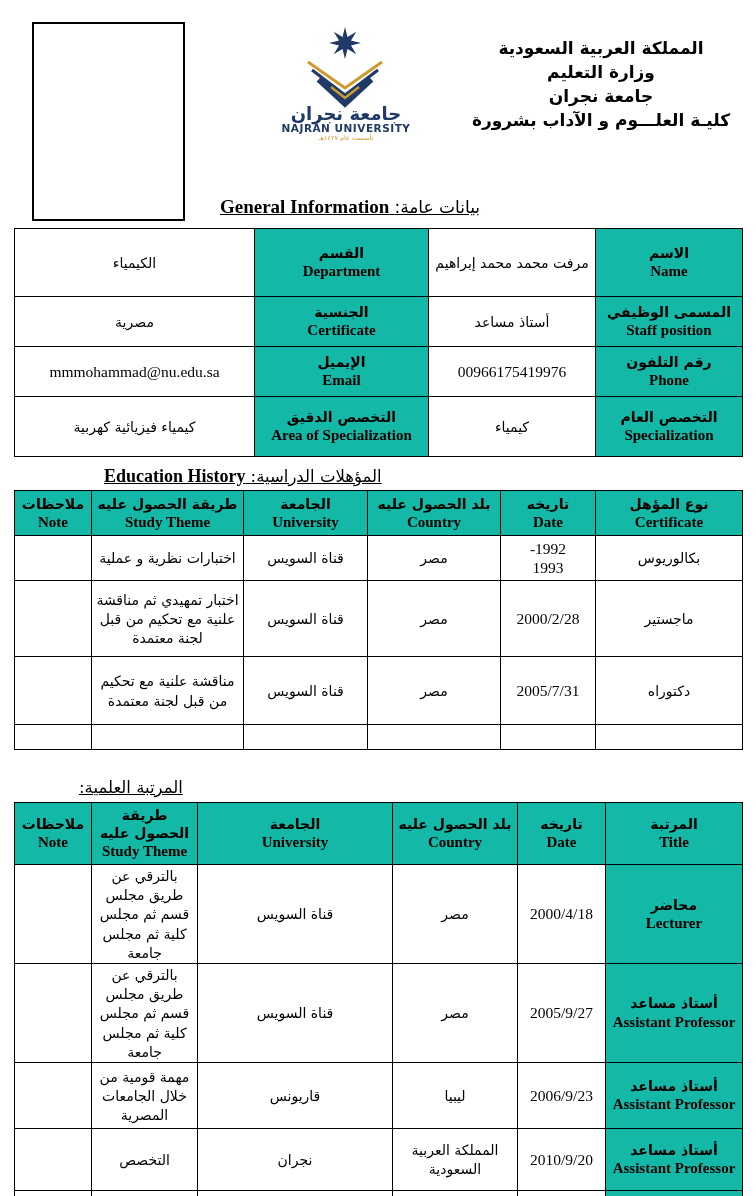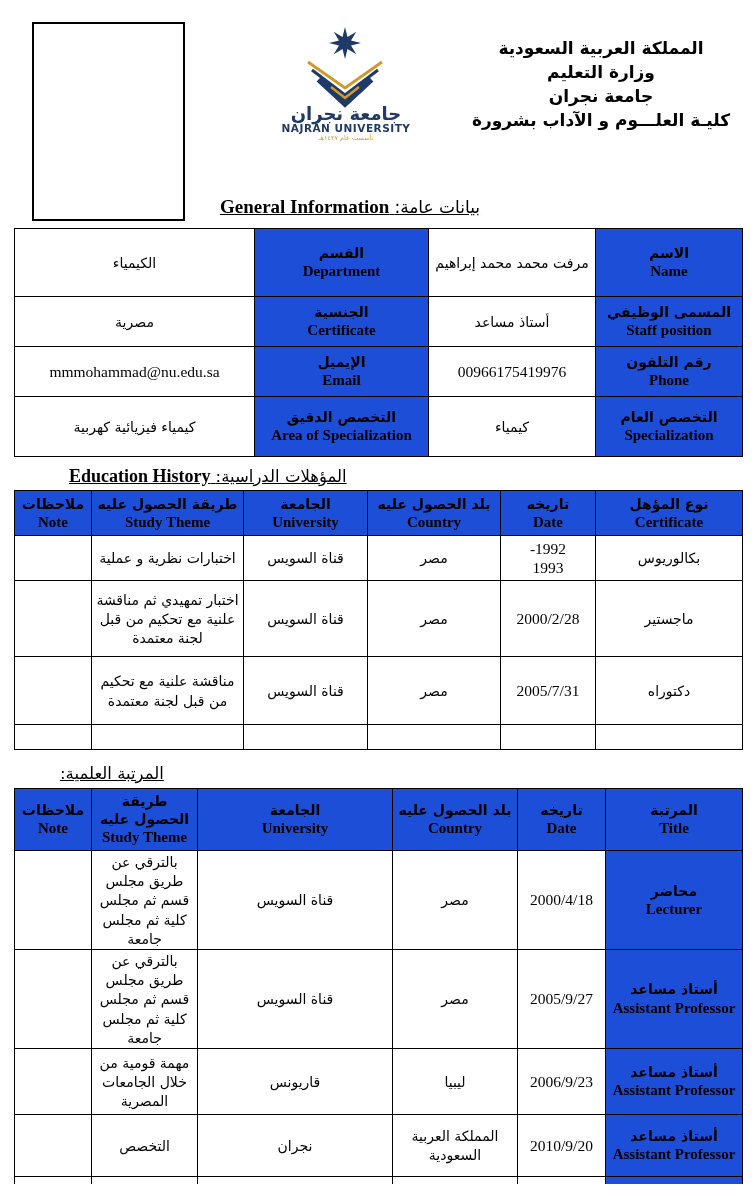--- a/index.html
+++ b/index.html
@@ -17,30 +17,30 @@
               text-align:center; direction:rtl; font-weight:bold;
               font-size:17px; line-height:1.42; }
   .form-title { position:absolute; left:205px; top:150px; width:330px;
                 text-align:center; direction:rtl; font-size:19px; color:#1a1a1a; }
   .sec-general { position:absolute; left:165px; top:196px; width:370px;
                  text-align:center; direction:rtl; text-decoration:underline; }
   .ar-head { font-size:17px; }
   .en-head { font-family:"Liberation Serif", serif; font-weight:bold; font-size:19px; }
   
   .sec-line { direction:rtl; text-align:left; text-decoration:underline; height:22px; }
-  .sec-line.edu { padding-left:69px; margin-top:0px; }
-  .sec-line.rank { padding-left:60px; margin-top:14px; margin-bottom:2px; }
+  .sec-line.edu { padding-left:104px; margin-top:0px; }
+  .sec-line.rank { padding-left:79px; margin-top:28px; margin-bottom:2px; }
   .sec-line .ar-head { font-size:16.5px; }
   .sec-line .en-head { font-size:18px; }
   
   table { border-collapse:collapse; table-layout:fixed; direction:rtl;
           margin-left:14px; width:728px; }
   td { border:1.5px solid #000; text-align:center; vertical-align:middle;
        padding:1px 3px; overflow:hidden; }
-  .hdr { background:#1d4ed8; }
+  .hdr { background:#14b8a6; }
   .lab-ar { display:block; font-weight:bold; font-size:14px; line-height:1.3; }
   .lab-en { display:block; font-family:"Liberation Serif", serif; font-weight:bold;
             font-size:15px; line-height:1.25; }
   .val-ar { font-size:14px; line-height:1.3; white-space:pre-line; }
   .val-lat { font-family:"Liberation Serif", serif; font-size:15.5px; direction:ltr;
              unicode-bidi:embed; white-space:pre-line; }
   td.ltr { direction:ltr; }
   .g-tbl { margin-top:0; }
   .stub td { border-bottom:none; }
 </style>

